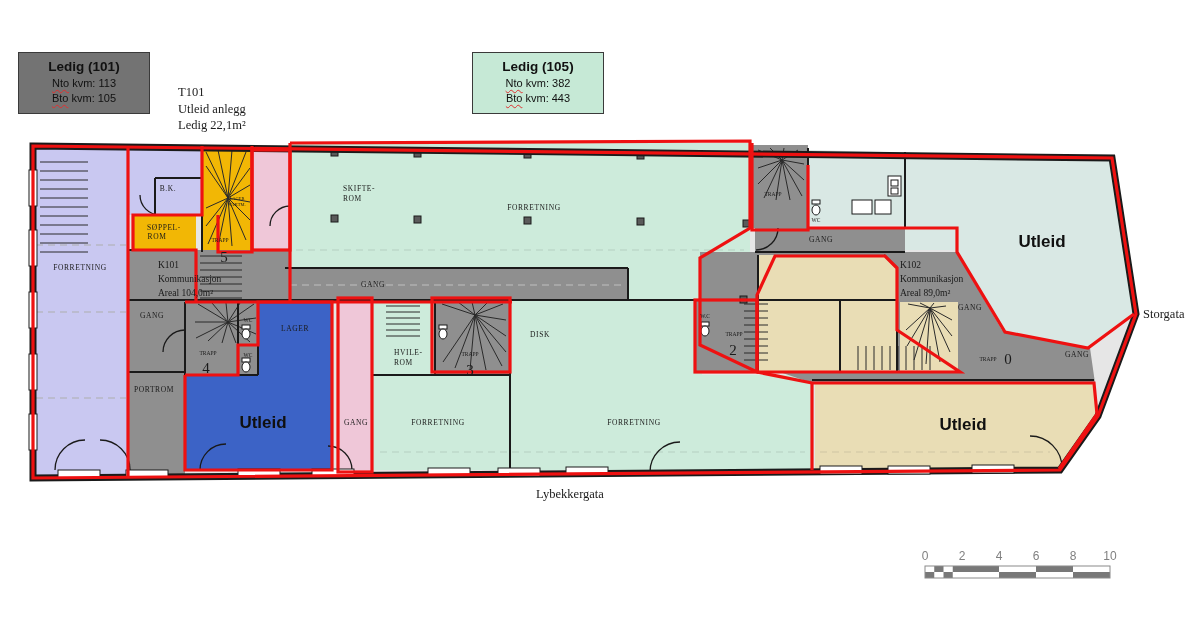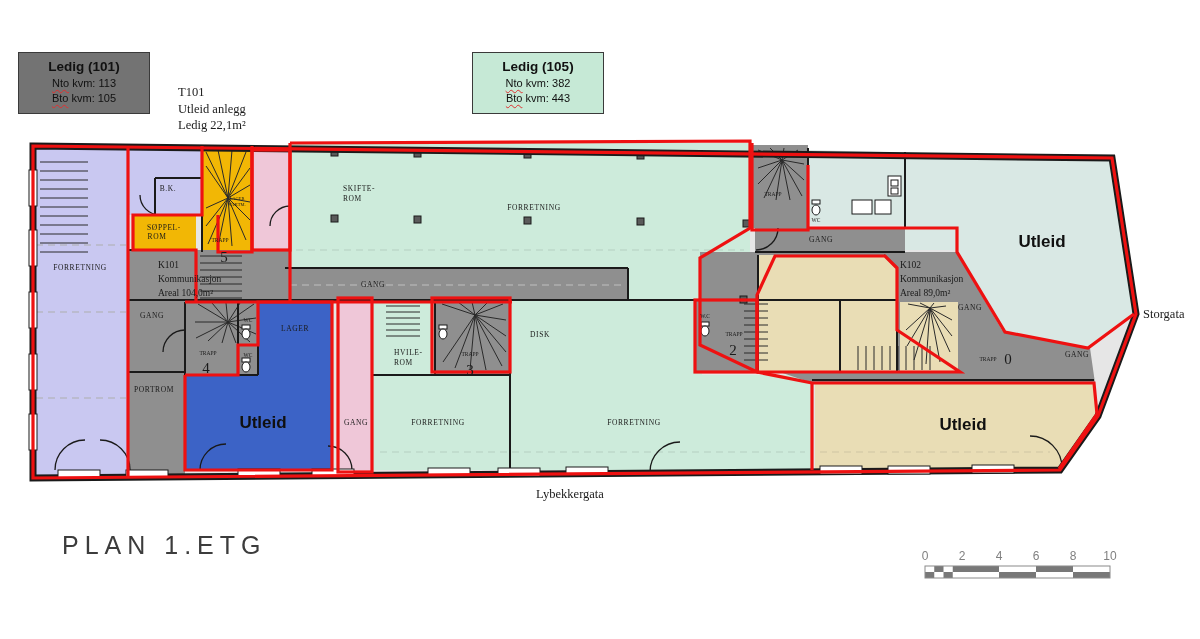--- a/index.html
+++ b/index.html
@@ -43,21 +43,20 @@
     <div>Utleid anlegg</div>
     <div>Ledig 22,1m²</div>
   </div>
 
   <div class="legend" id="legend105">
     <div class="ttl">Ledig (105)</div>
     <div class="row"><span class="misspell">Nto</span><span> kvm: 382</span></div>
     <div class="row"><span class="misspell">Bto</span><span> kvm: 443</span></div>
   </div>
 
-  <div id="planTitle">PLAN 1.ETG</div>
 
   <svg width="1200" height="639" viewBox="0 0 1200 639" style="position:absolute;left:0;top:0;">
 
     <g>
       <path d="M33,146 L1112,158 L1136,314 L1098,416 L1060,470 L33,478 Z" fill="#e6e6e6"></path>
 
       <rect x="33" y="146" width="95" height="330" fill="#c9c8f1"></rect>
       <rect x="128" y="146" width="74" height="69" fill="#c9c8f1"></rect>
 
       <rect x="202" y="146" width="50" height="106" fill="#f2b705"></rect>

